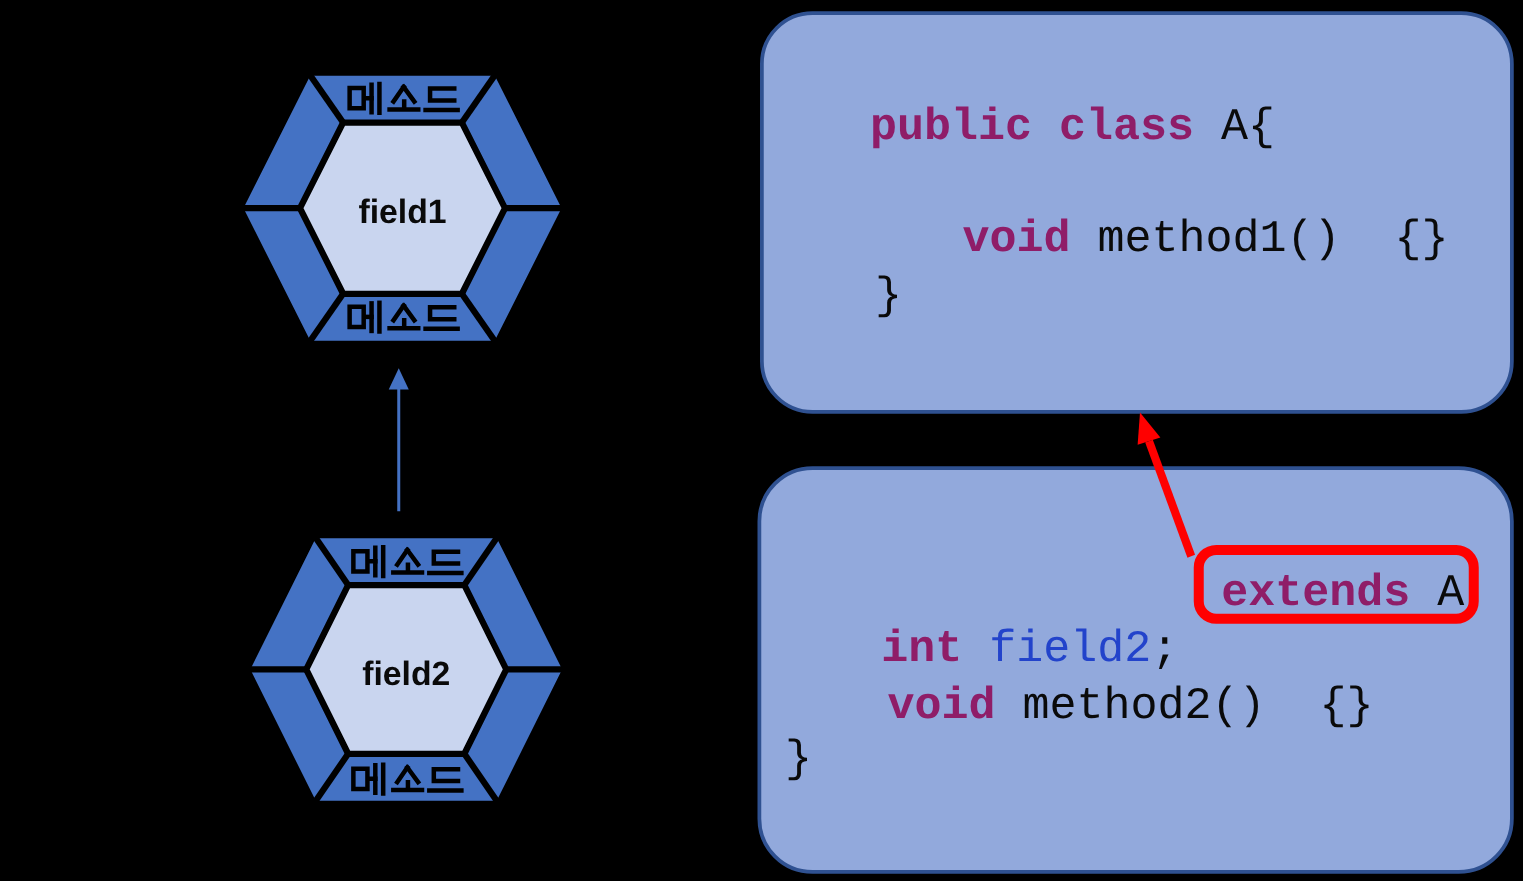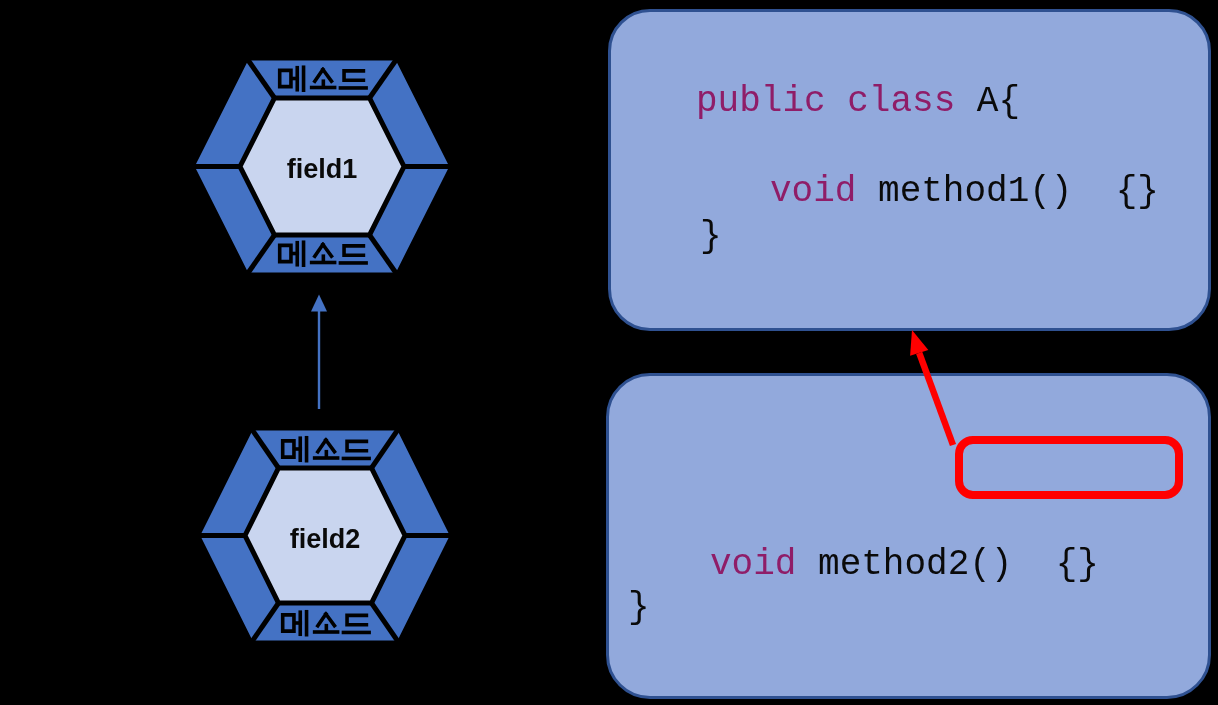--- a/index.html
+++ b/index.html
@@ -1,21 +1,21 @@
 <!DOCTYPE html>
 <html><head>
 <meta charset="utf-8">
 <style>
   html,body{margin:0;padding:0;background:#000;}
   body{width:1218px;height:705px;overflow:hidden;font-family:"Liberation Sans",sans-serif;}
   .canvas{position:relative;width:1218px;height:705px;background:#000000;}
 
   .code-box{position:absolute;background:#92A9DC;border:3px solid #2F5191;border-radius:42px;box-sizing:border-box;z-index:1;}
   .code-line{position:absolute;font-family:"Liberation Mono","DejaVu Sans Mono",monospace;font-size:36px;line-height:45px;white-space:pre;z-index:4;color:#0a0a0a;}
-  .kw{color:#8F1D68;font-weight:normal;text-align:center;}
+  .kw{color:#8F1D68;font-weight:bold;text-align:center;}
   .fld{color:#2243CB;}
   .pl{color:#0a0a0a;}
 
   .red-box{position:absolute;left:955px;top:436px;width:228px;height:63px;border:8px solid #FF0000;border-radius:18px;box-sizing:border-box;z-index:3;background:transparent;}
 
   svg.hex{position:absolute;z-index:2;}
   svg.overlay{position:absolute;left:0;top:0;z-index:6;pointer-events:none;}
   .hex-field-text{font-family:"Liberation Sans",sans-serif;font-weight:bold;font-size:27px;fill:#0a0a0a;}
 </style>
 </head>
@@ -83,21 +83,23 @@
   <div class="code-box" style="left:608px;top:9px;width:603px;height:322px;"></div>
 
   <div class="code-line" style="left:696px;top:79px;"><span class="kw">public class </span><span class="pl">A{</span></div>
   <div class="code-line" style="left:770px;top:169px;"><span class="kw">void </span><span class="pl">method1()  {}</span></div>
   <div class="code-line" style="left:700px;top:214px;"><span class="pl">}</span></div>
 
   <div class="code-box" style="left:606px;top:373px;width:605px;height:326px;border-radius:44px;"></div>
 
 
   <div class="red-box"></div>
+  <div class="code-line" style="left:977px;top:452px;"><span class="kw">extends</span><span class="pl"> A</span></div>
 
+  <div class="code-line" style="left:705px;top:497px;"><span class="kw">int </span><span class="fld">field2</span><span class="pl">;</span></div>
   <div class="code-line" style="left:710px;top:542px;"><span class="kw">void </span><span class="pl">method2()  {}</span></div>
   <div class="code-line" style="left:628px;top:585px;"><span class="pl">}</span></div>
 
   <svg class="overlay" width="1218" height="705" viewBox="0 0 1218 705">
 
     <g>
       <line x1="319" y1="409" x2="319" y2="309.5" stroke="#4472C4" stroke-width="2.4"></line>
       <polygon points="319,294.5 311,311.5 327,311.5" fill="#4472C4"></polygon>
     </g>
 

